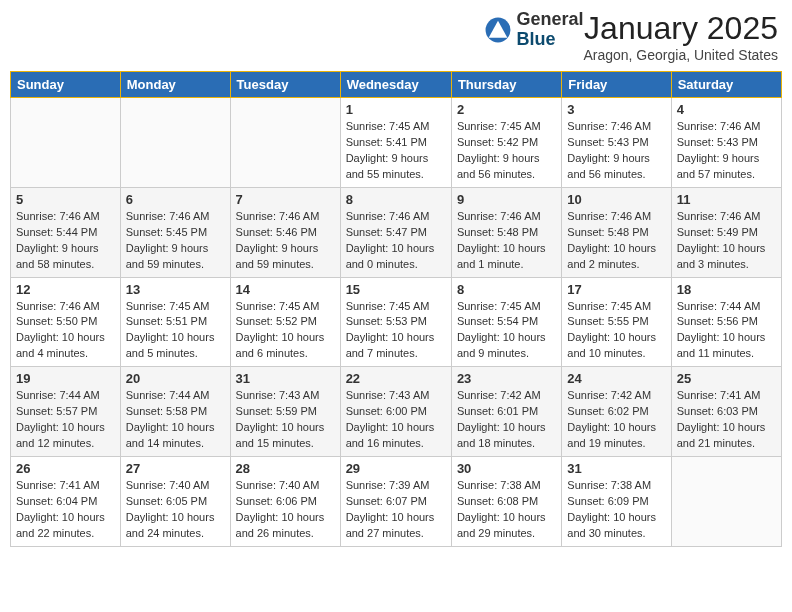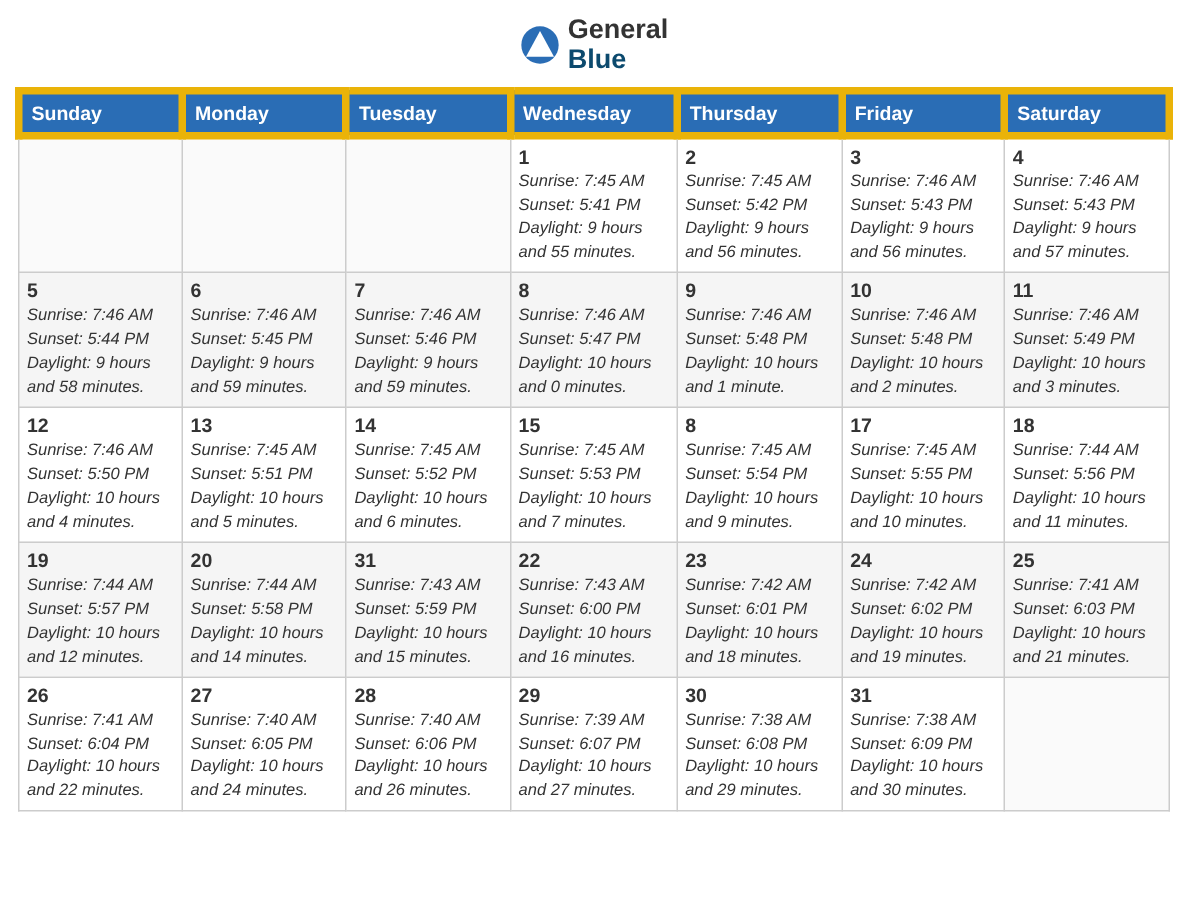--- a/index.html
+++ b/index.html
@@ -5,21 +5,21 @@
     * { box-sizing: border-box; margin: 0; padding: 0; }
     body {
       font-family: Arial, sans-serif;
       background: #fff;
       width: 792px;
       min-height: 612px;
       padding: 10px;
     }
     .header {
       display: flex;
-      justify-content: center;
+      justify-content: flex-end;
       align-items: flex-start;
       margin-bottom: 8px;
       padding: 0 4px;
     }
     .logo {
       display: flex;
       align-items: center;
       gap: 4px;
     }
     .logo-text {
@@ -49,21 +49,21 @@
       width: 100%;
       border-collapse: collapse;
       border: 1px solid #ccc;
     }
     .calendar th {
       background-color: #2a6db5;
       color: #fff;
       text-align: left;
       padding: 5px 6px;
       font-size: 13px;
-      border: 5px solid #eab308;
+      border: 1px solid #eab308;
     }
     .calendar td {
       vertical-align: top;
       border: 1px solid #ccc;
       padding: 4px 5px;
       width: 113px;
       min-height: 90px;
       font-size: 11px;
       color: #333;
       background: #fff;
@@ -72,40 +72,43 @@
       background: #f5f5f5;
     }
     .day-num {
       font-size: 13px;
       font-weight: bold;
       margin-bottom: 2px;
       display: block;
     }
     .day-info {
       line-height: 1.45;
-      font-style: italic;
     }
     td.empty {
       background: #fafafa;
     }
   </style>
 </head>
 <body>
 
 <div class="header">
   <div class="logo">
     <svg class="logo-icon" viewBox="0 0 36 36">
       <circle cx="18" cy="18" r="16" fill="#2a6db5"></circle>
       <polygon points="18,6 30,28 6,28" fill="white"></polygon>
     </svg>
     <div class="logo-text">
       <span class="logo-general">General</span><br>
       <span class="logo-blue">Blue</span>
     </div>
   </div>
+  <div class="title-block">
+    <div class="month-title">January 2025</div>
+    <div class="subtitle">Aragon, Georgia, United States</div>
+  </div>
 </div>
 
 <table class="calendar">
   <thead>
     <tr>
     <th>Sunday</th>
         <th>Monday</th>
         <th>Tuesday</th>
         <th>Wednesday</th>
         <th>Thursday</th>

